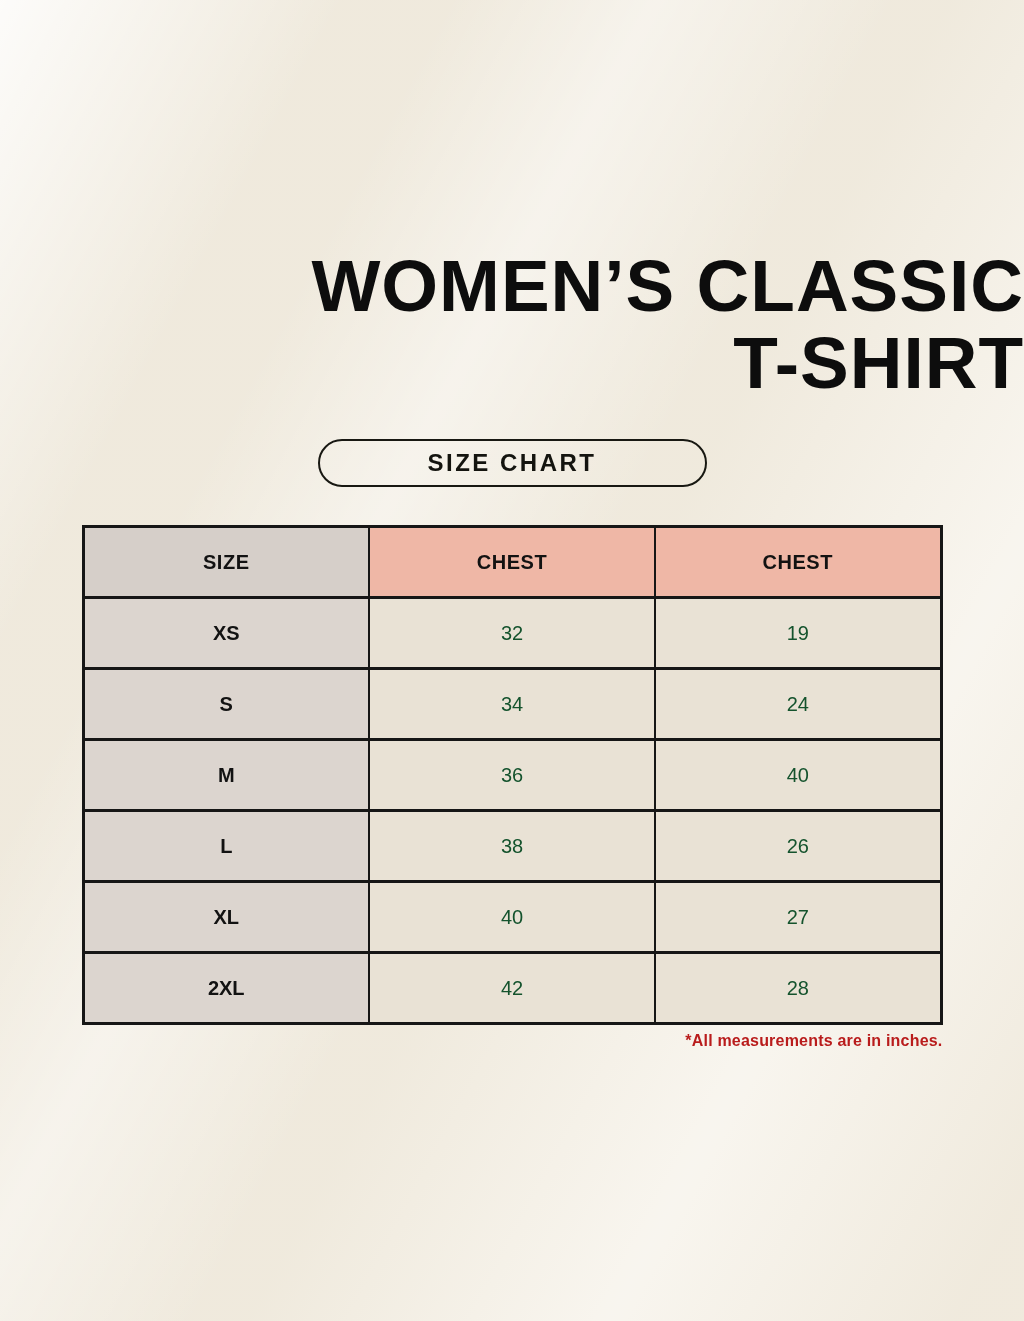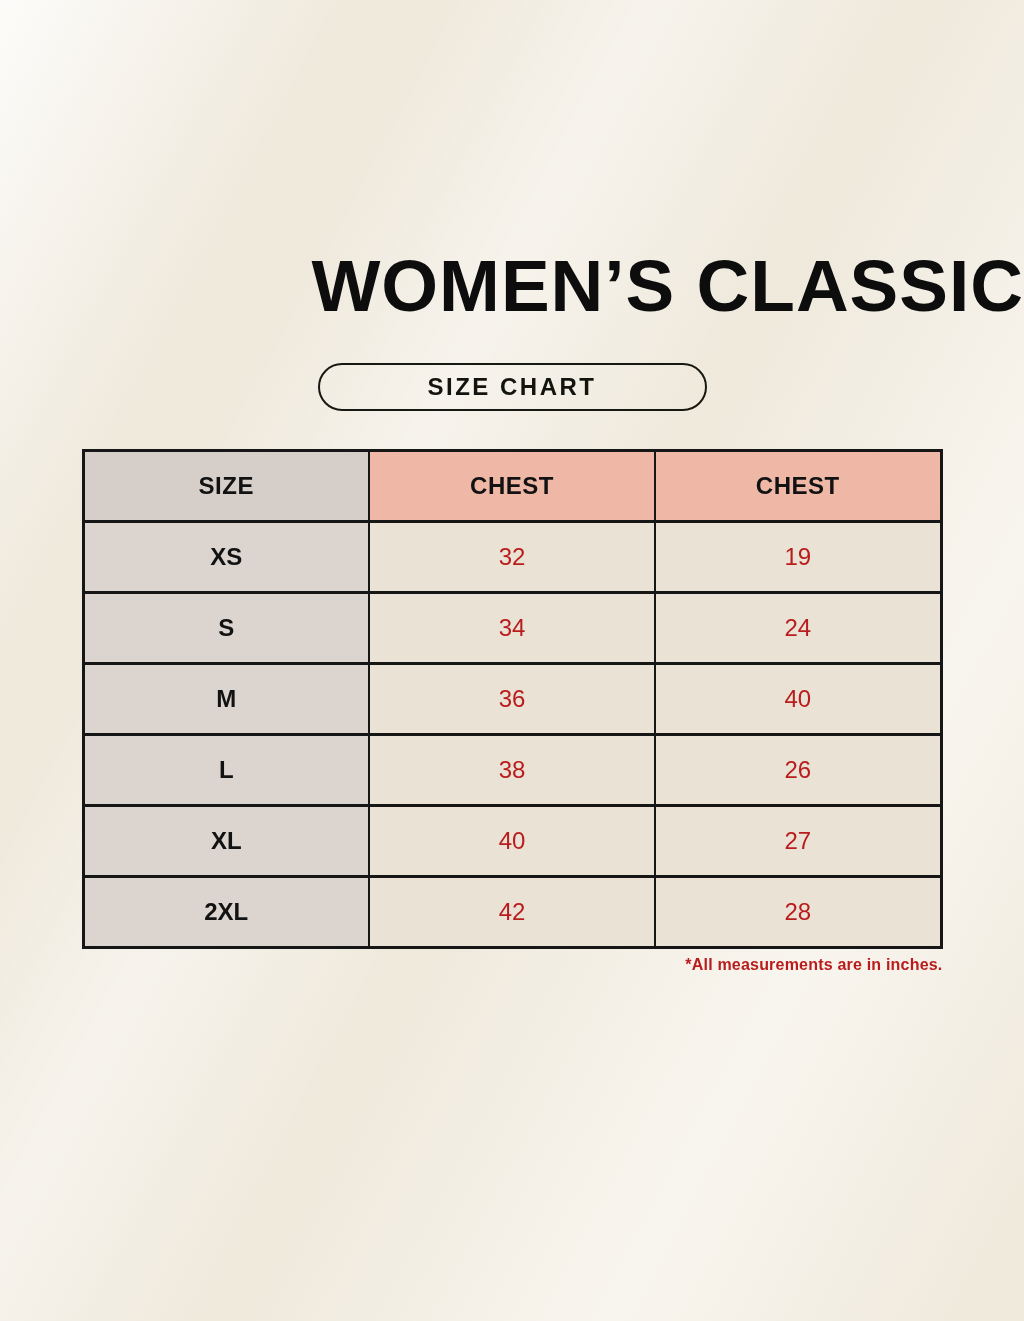--- a/index.html
+++ b/index.html
@@ -53,43 +53,43 @@
     border-collapse:collapse;
     table-layout:fixed;
     border:3px solid var(--table-border);
   }
   th,td{
     border:solid var(--table-border);
     border-width:3px 2px;
     height:71px;
     text-align:center;
     vertical-align:middle;
-    font-size:24px;
+    font-size:20px;
   }
   thead th{ font-weight:bold; letter-spacing:0.5px; }
   thead th.col-size{ background:var(--header-size-bg); }
   thead th.col-measure{ background:var(--header-measure-bg); }
   tbody th{ background:var(--size-col-bg); font-weight:bold; }
-  tbody td{ background:var(--cell-bg); font-weight:normal; color:#b91c1c; }
+  tbody td{ background:var(--cell-bg); font-weight:normal; color:#14532d; }
   .footnote{
     width:861px;
     margin:7px auto 0;
     text-align:right;
     font-size:16px;
     font-weight:bold;
     letter-spacing:0.2px;
     color:#b91c1c;
   }
 </style>
 </head>
 <body>
 
 <div class="page">
 
-  <h1 class="title"><span>WOMEN’S CLASSIC</span><br></h1>
+  <h1 class="title"><span>WOMEN’S CLASSIC</span><br><span>T-SHIRT</span></h1>
 
   <div class="badge-wrap">
     <div class="badge">SIZE CHART</div>
   </div>
 
   <table>
     <thead>
       <tr>
         <th class="col-size">SIZE</th>
         <th class="col-measure">CHEST</th>

